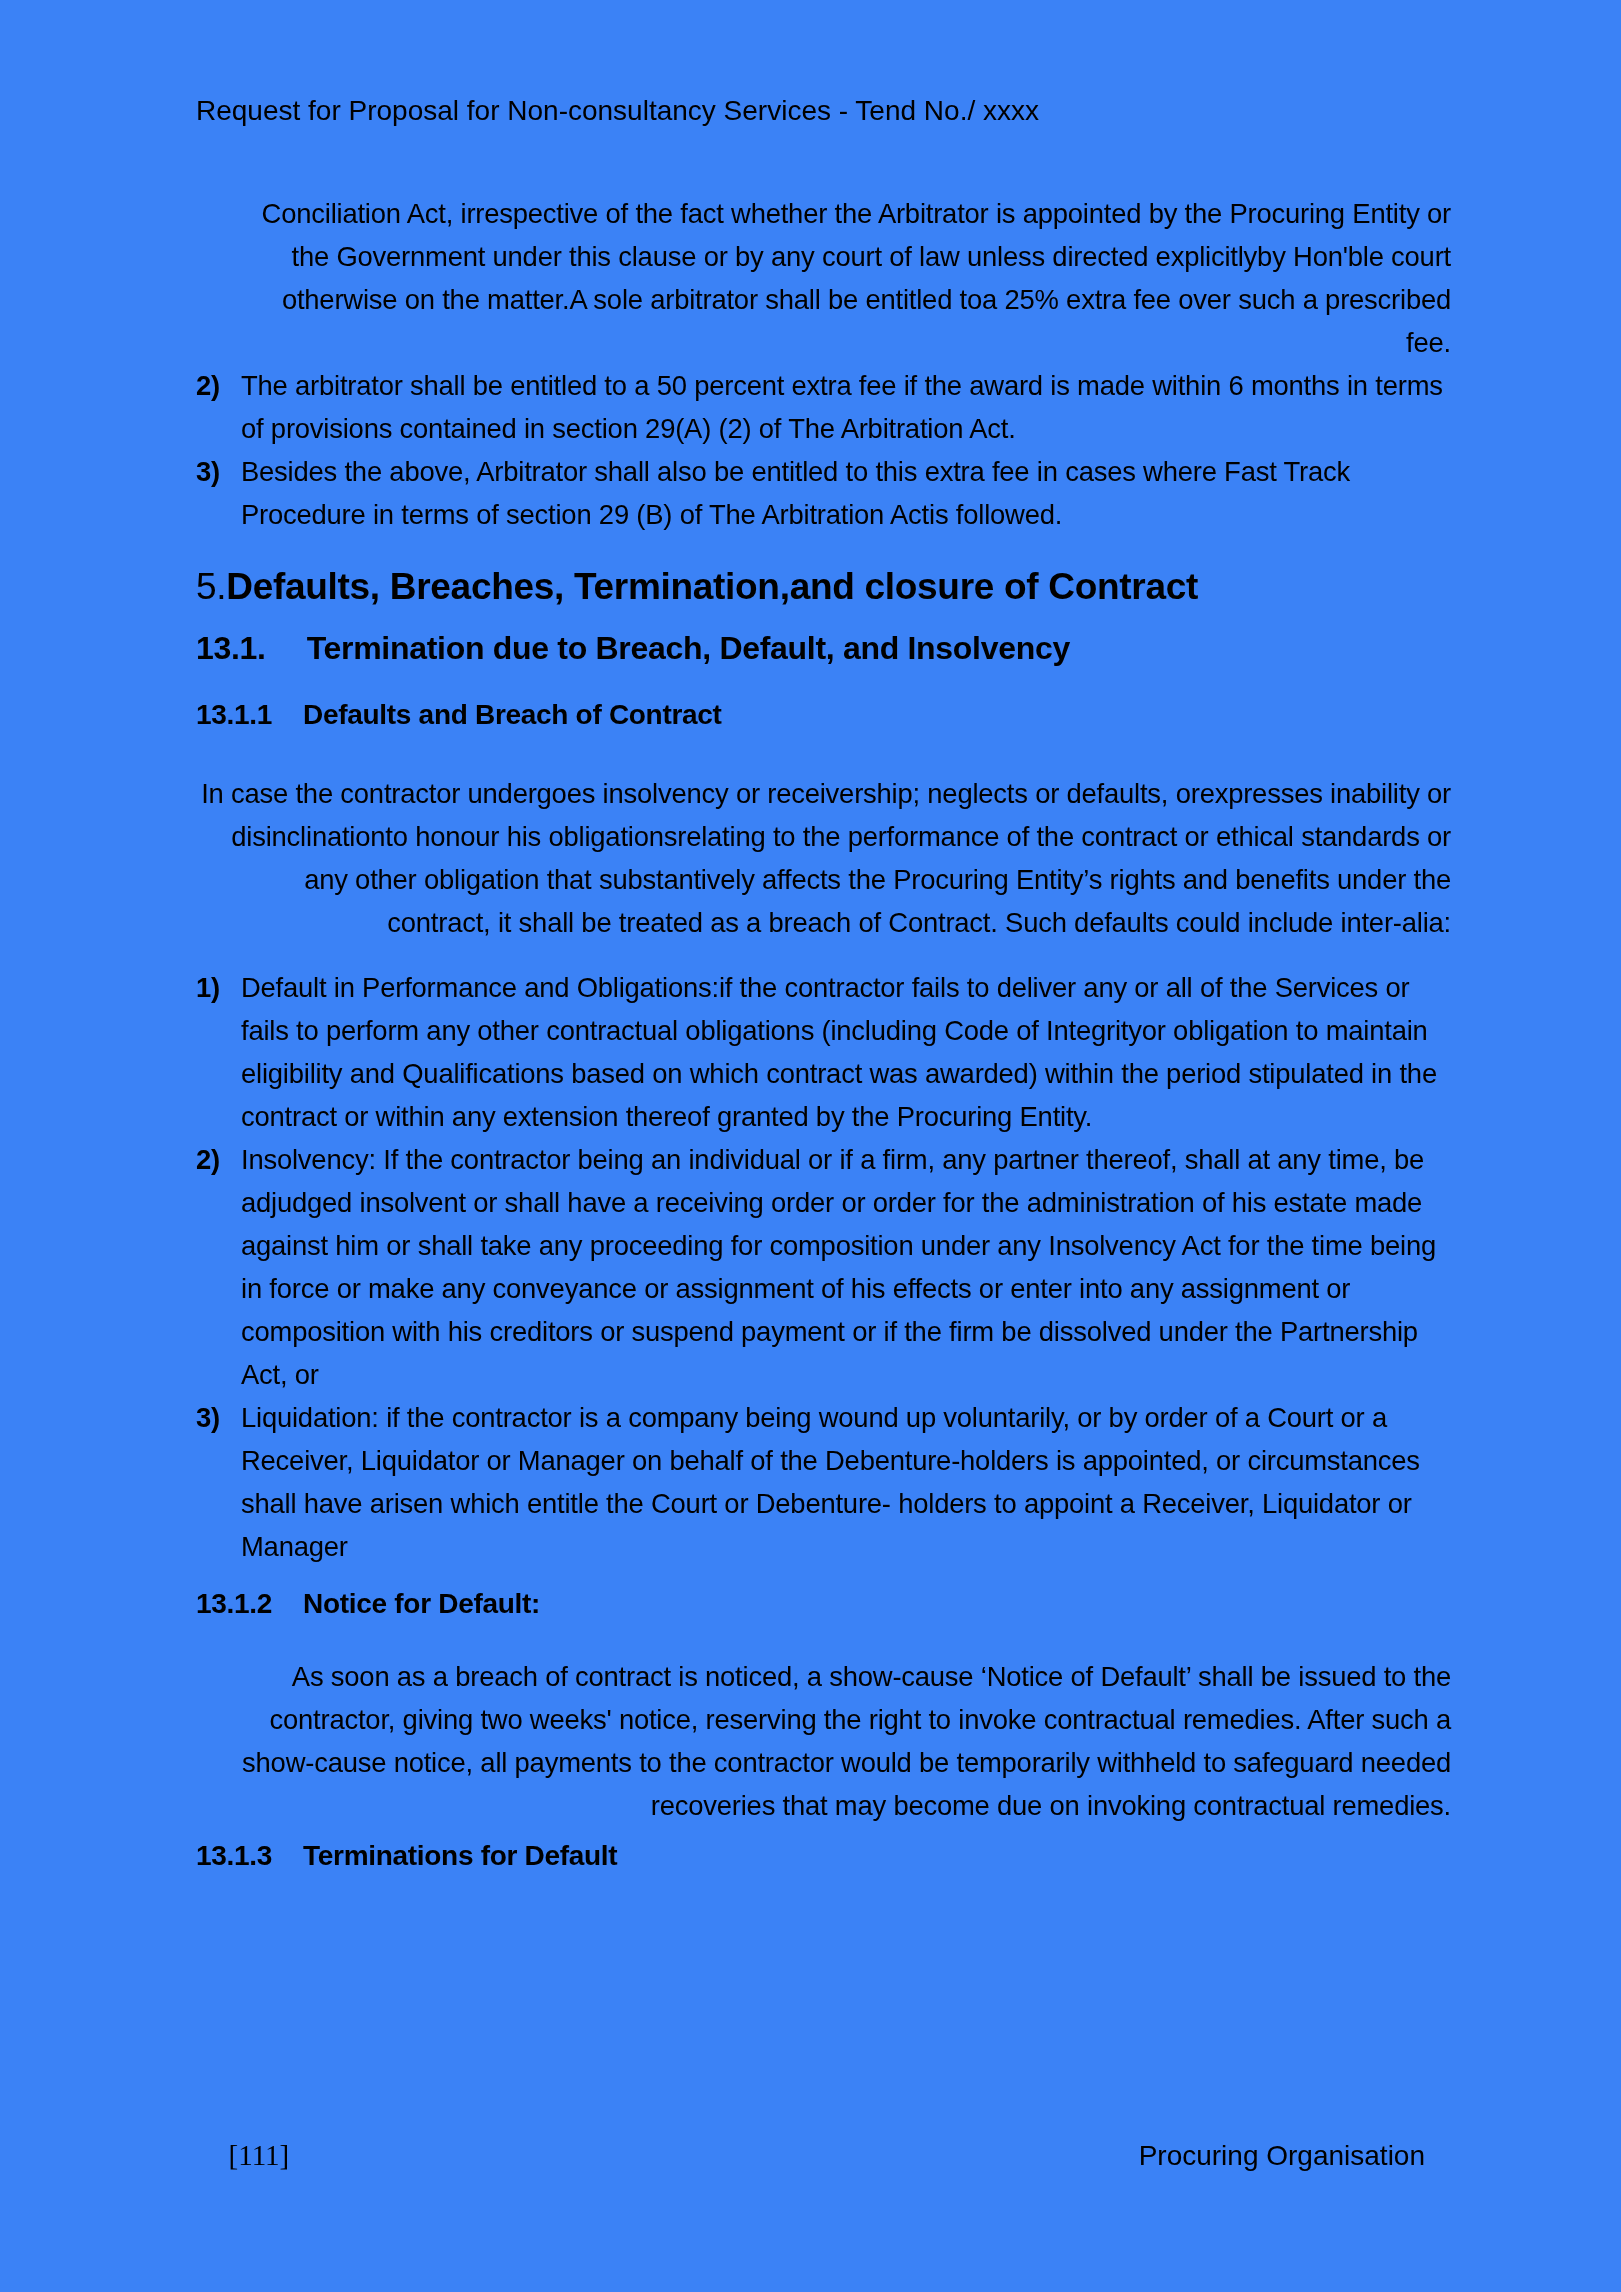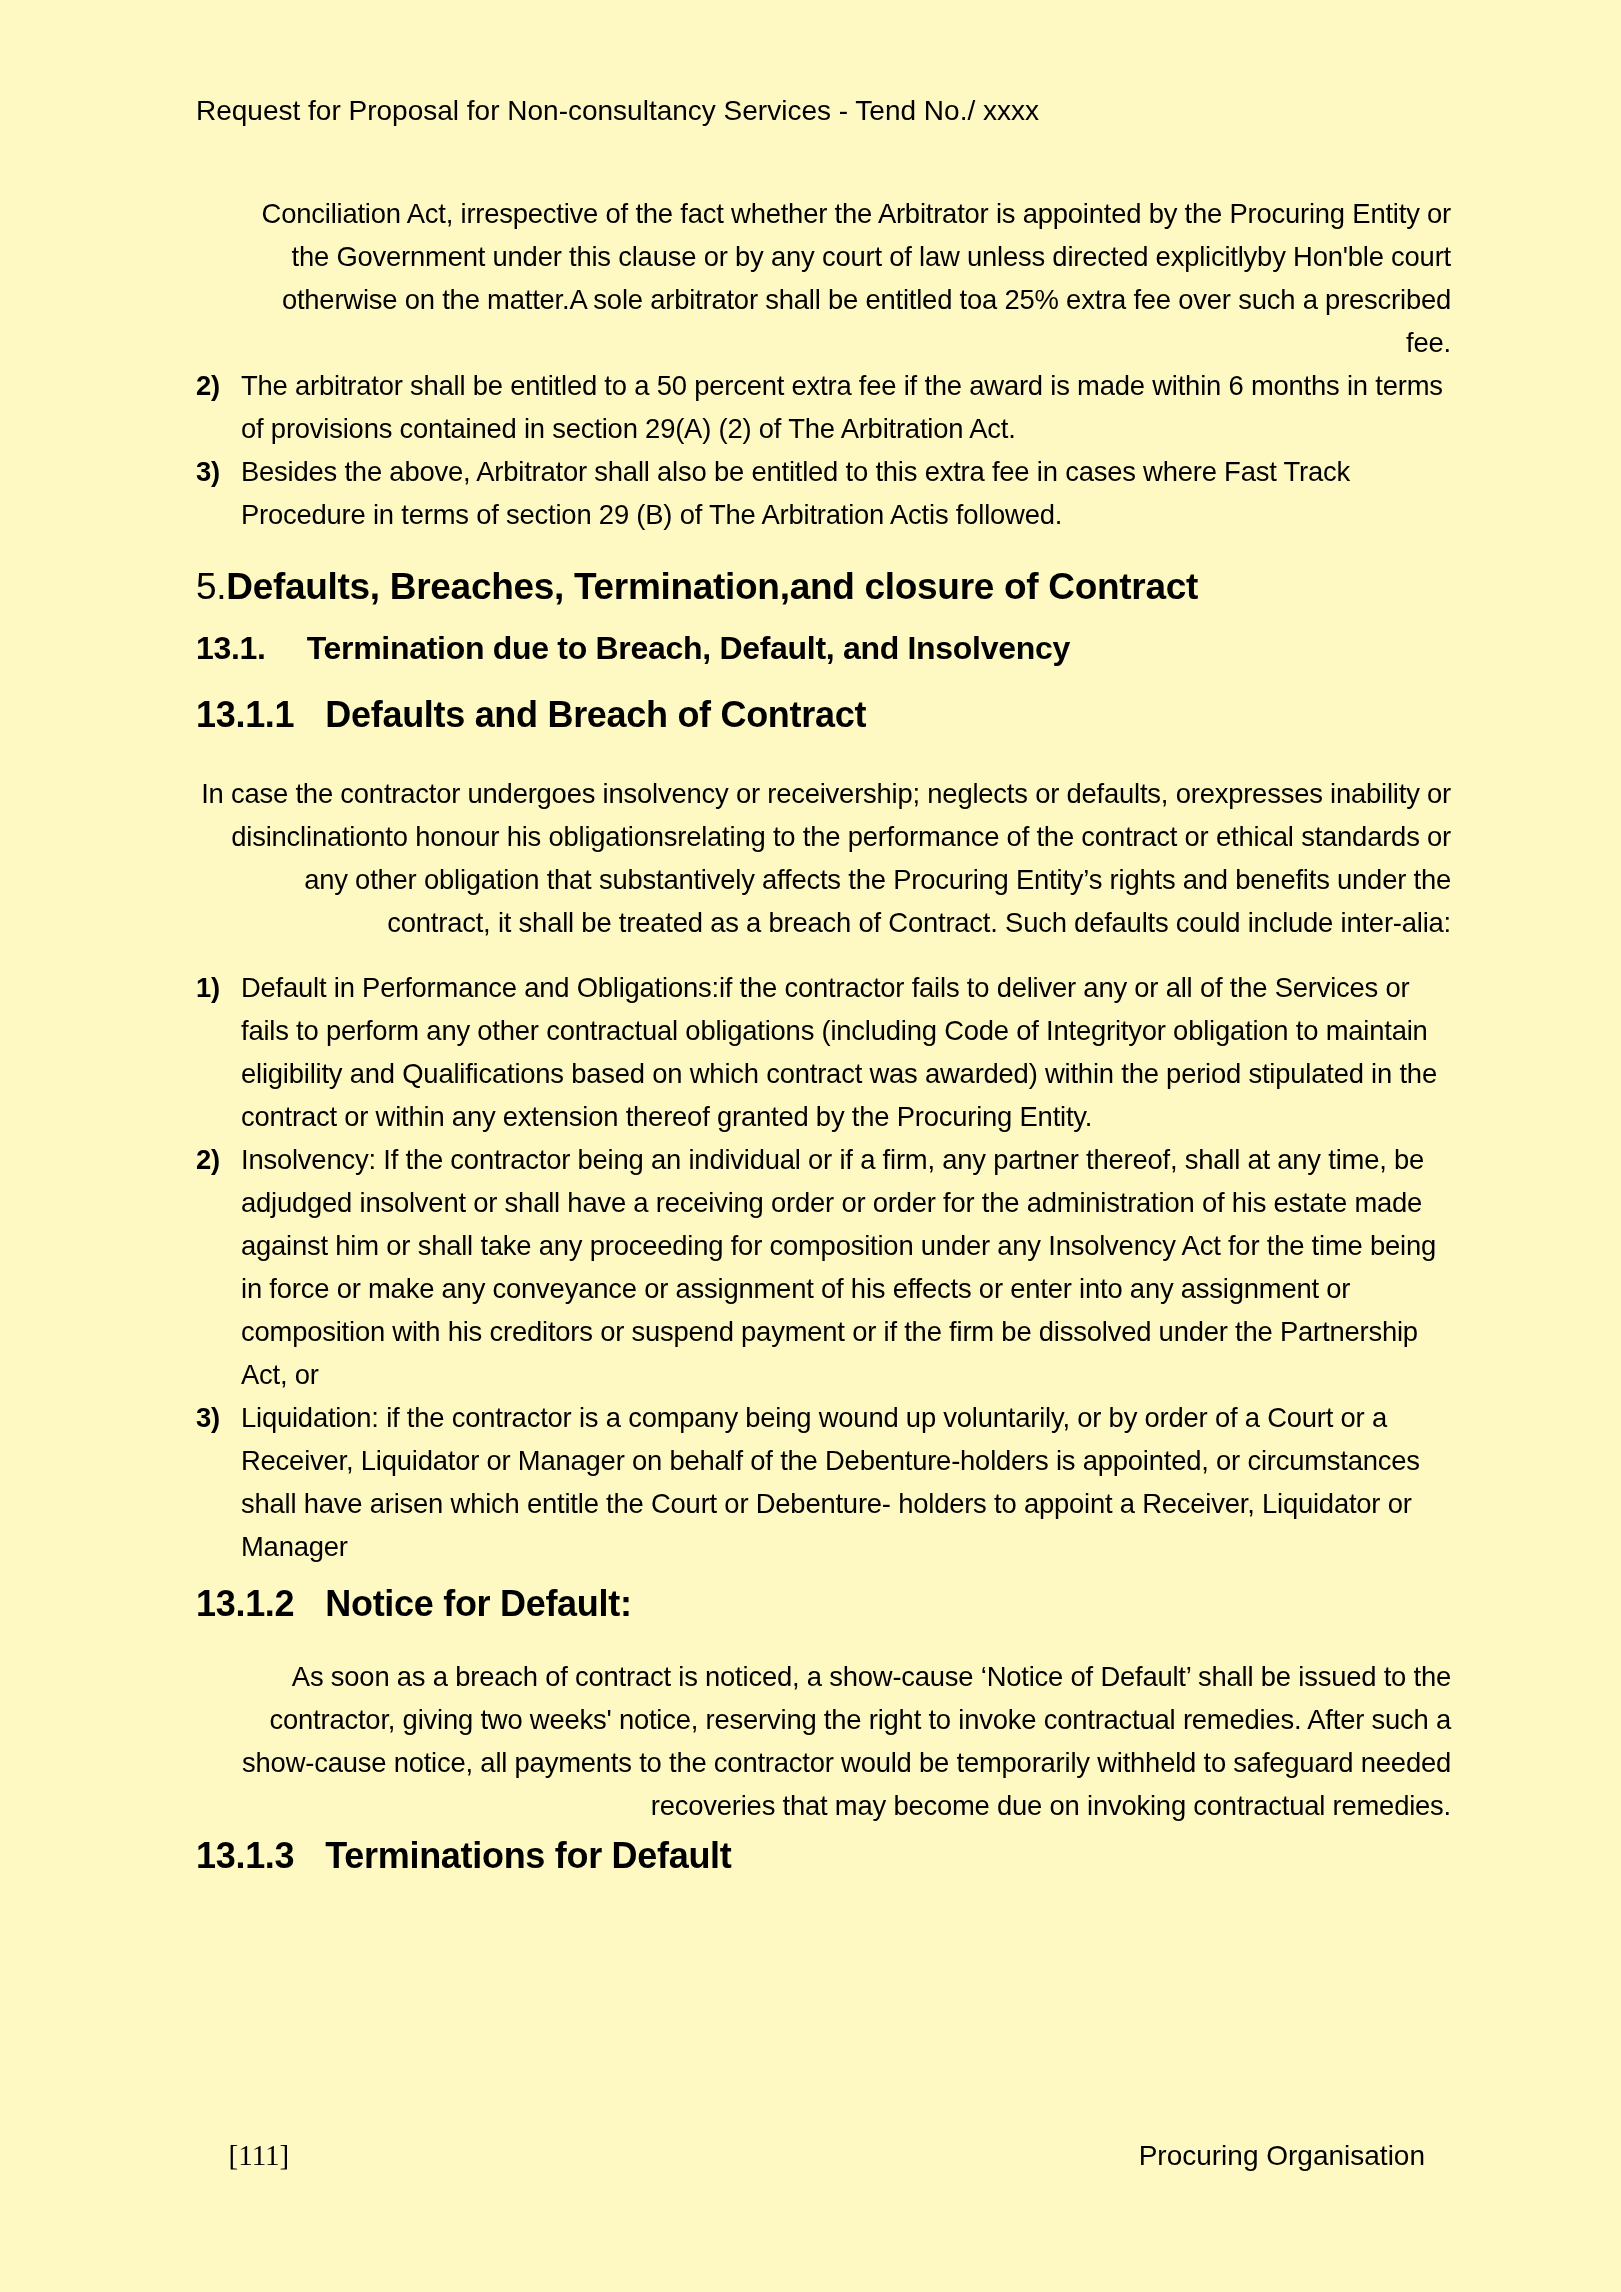--- a/index.html
+++ b/index.html
@@ -2,21 +2,21 @@
 <html><head>
 <meta charset="utf-8">
 <style>
   * { margin: 0; padding: 0; box-sizing: border-box; }
   html, body { background: #e8e8e8; }
   .page {
     position: relative;
     width: 1621px;
     height: 2293px;
     margin: 0 auto;
-    background: #fef9c3;
+    background: #3b82f6;
     color: #000000;
     font-family: "Liberation Sans", sans-serif;
     font-size: 27.4px;
     letter-spacing: -0.2px;
     line-height: 43px;
     overflow: hidden;
   }
   .header {
     position: absolute;
     top: 94px;
@@ -54,21 +54,21 @@
   .h2 {
     margin-top: 17.6px;
     font-size: 32px;
     line-height: 41px;
     font-weight: 700;
     letter-spacing: -0.3px;
   }
   .h2 .sec-num { margin-right: 41px; }
   .h3 {
     margin-top: 27.4px;
-    font-size: 36px;
+    font-size: 28px;
     line-height: 37px;
     font-weight: 700;
     letter-spacing: -0.3px;
   }
   .h3 .sec-num { margin-right: 31px; }
   .mt-defaults-intro { margin-top: 39px; }
   .mt-defaults-list { margin-top: 21.6px; }
   .mt-notice-head { margin-top: 16.7px; }
   .mt-notice-para { margin-top: 33px; }
   .mt-term-head { margin-top: 10px; }

